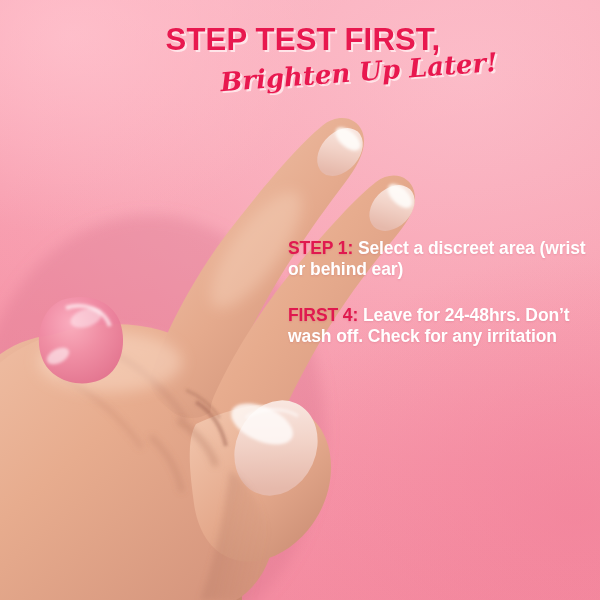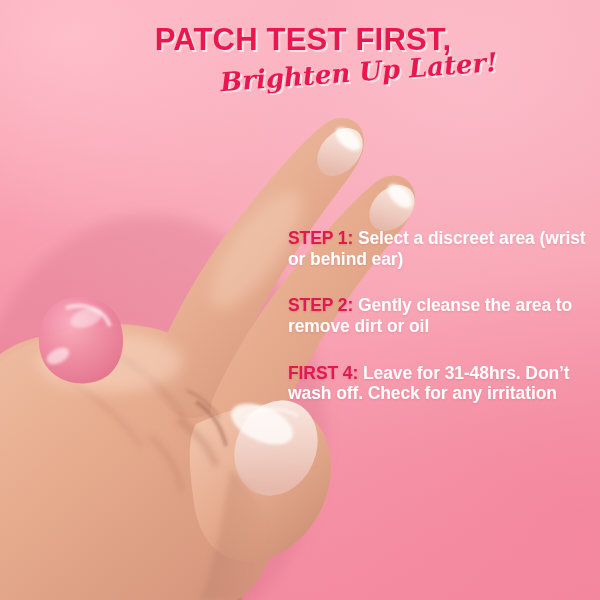--- a/index.html
+++ b/index.html
@@ -60,21 +60,21 @@
     color:#e8184f;
     line-height:1.05;
     transform:rotate(-4.2deg);
     transform-origin:60% 50%;
     text-shadow: 2px 2px 0 rgba(255,232,236,.92);
   }
 
   
   .steps{
     position:absolute;
-    left:288px;top:228px;
+    left:288px;top:238px;
     width:300px;
   }
   .step{
     margin-bottom:26px;
     font-size:17.5px;
     font-weight:bold;
     line-height:1.18;
     color:#ffffff;
     letter-spacing:-.1px;
     text-shadow:0 1px 2px rgba(190,70,95,.22);
@@ -216,37 +216,33 @@
         <path d="M62,300 C86,292 112,300 120,322 C128,346 120,372 100,380
                  C78,389 50,380 42,358 C34,336 42,308 62,300 Z" fill="url(#serumG)" opacity="0.93"></path>
         <path d="M66,308 C84,302 104,309 110,326" stroke="rgba(255,240,244,.72)" stroke-width="4" fill="none" filter="url(#tiny)"></path>
         <ellipse cx="58" cy="356" rx="12" ry="7" fill="rgba(255,246,249,.60)" transform="rotate(-28 58 356)" filter="url(#tiny)"></ellipse>
         <ellipse cx="86" cy="318" rx="16" ry="9" fill="rgba(255,250,252,.45)" transform="rotate(-18 86 318)" filter="url(#tiny)"></ellipse>
       </g>
     </svg>
   </div>
 
   <div class="headline">
-    <span class="headline-main">PATCH TEST FIRST,</span>
+    <span class="headline-main">STEP TEST FIRST,</span>
     <span class="headline-script">Brighten Up Later!</span>
   </div>
 
   <div class="steps">
 
     <div class="step">
       <span class="step-label">STEP 1:</span>
       <span class="step-body">Select a discreet area (wrist or behind ear)</span>
     </div>
 
-    <div class="step">
-      <span class="step-label">STEP 2:</span>
-      <span class="step-body">Gently cleanse the area to remove dirt or oil</span>
-    </div>
 
 
     <div class="step">
       <span class="step-label">FIRST 4:</span>
-      <span class="step-body">Leave for 31-48hrs. Don’t wash off. Check for any irritation</span>
+      <span class="step-body">Leave for 24-48hrs. Don’t wash off. Check for any irritation</span>
     </div>
 
   </div>
 
 </div>
 
 </body></html>

